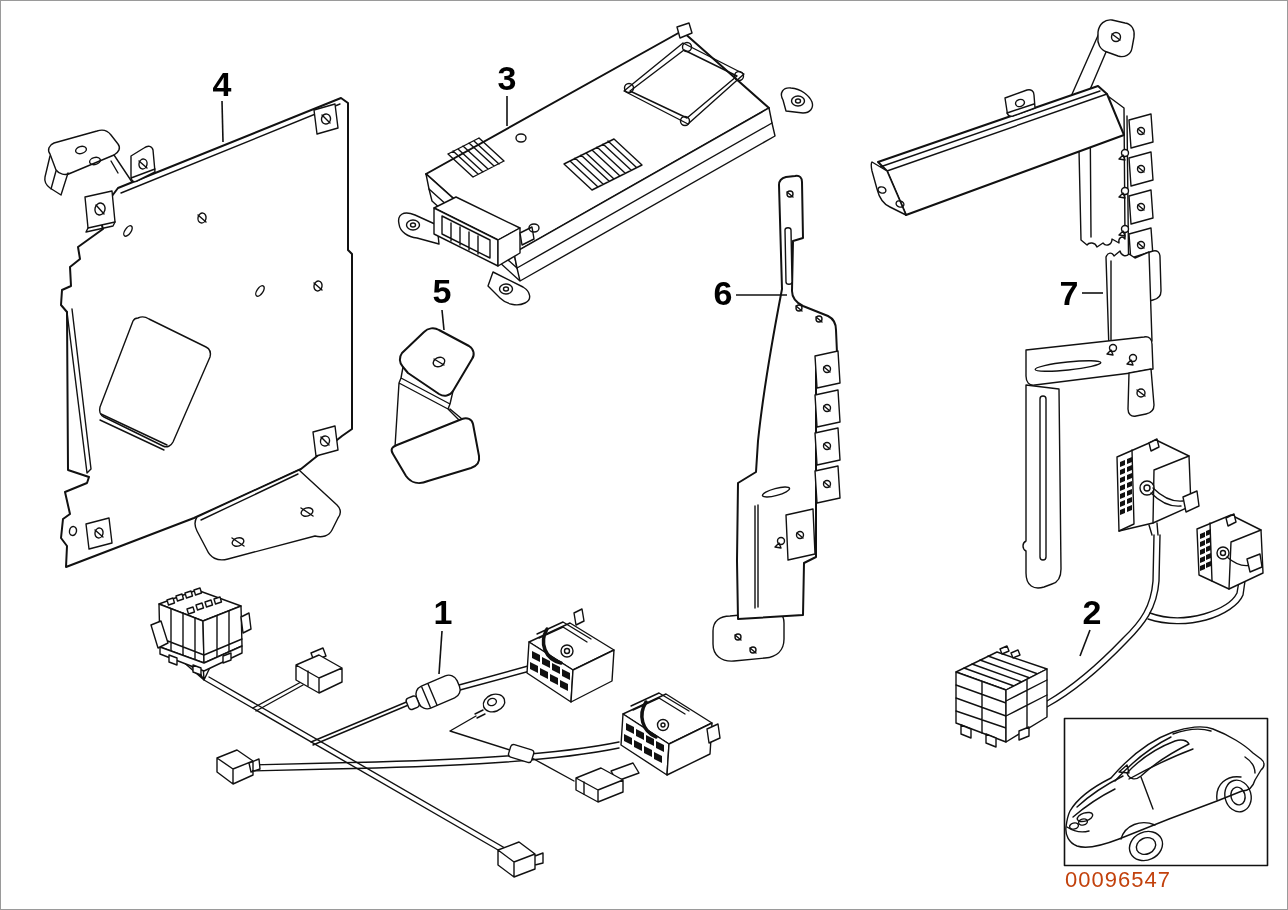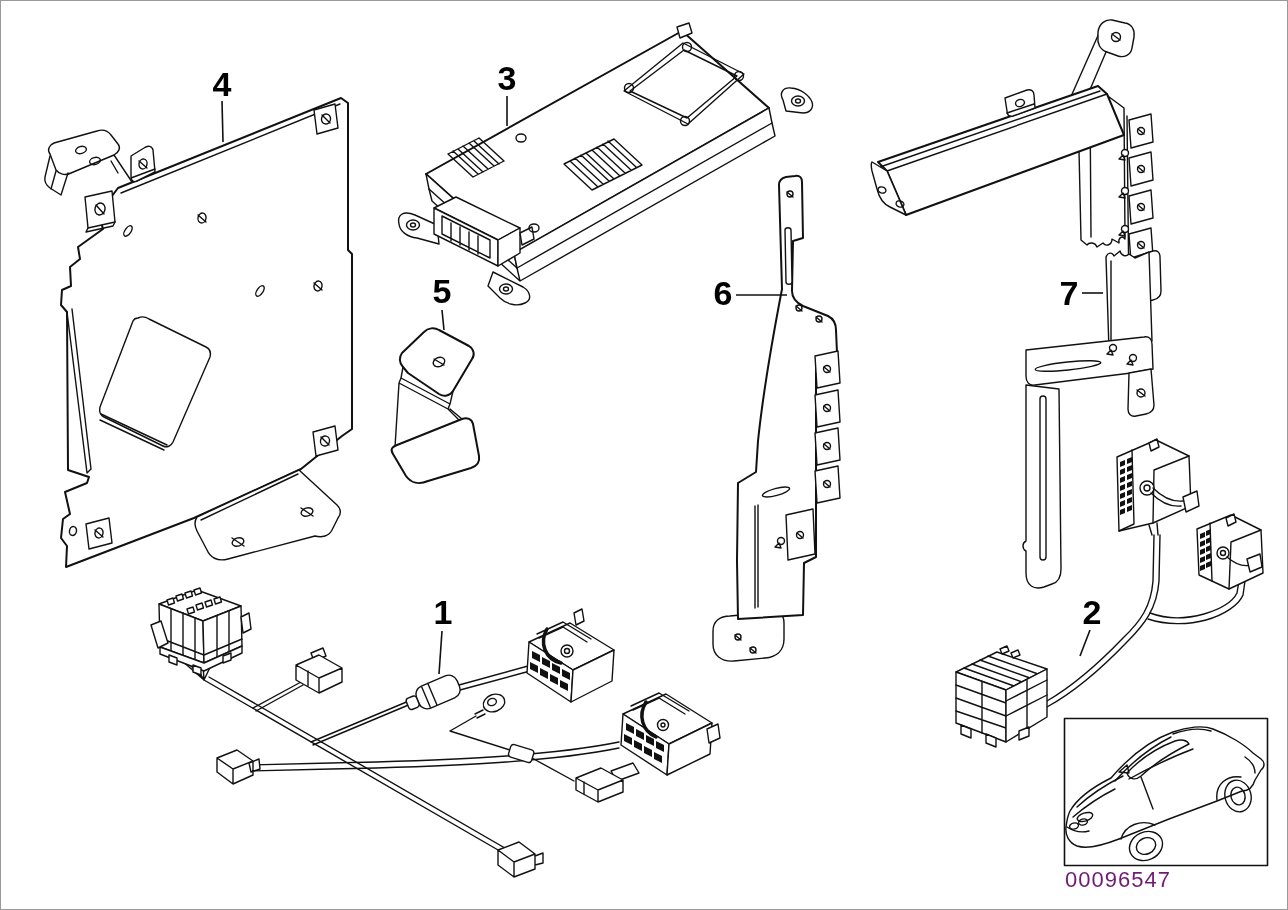--- a/index.html
+++ b/index.html
@@ -3,21 +3,21 @@
 <meta charset="utf-8">
 <style>
   html,body{margin:0;padding:0;background:#e8e8e8;}
   .stage{position:relative;width:1288px;height:910px;background:#ffffff;
          border:1px solid #9a9a9a;box-sizing:border-box;overflow:hidden;
          font-family:"Liberation Sans", sans-serif;}
   .canvas{position:absolute;left:0;top:0;}
   .callout{position:absolute;width:34px;text-align:center;font-size:34px;
            font-weight:700;color:#000;line-height:1;cursor:pointer;user-select:none;}
   .thumb-number{position:absolute;left:1064px;top:866px;width:200px;
-                font-size:22px;color:#701a75;letter-spacing:1px;}
+                font-size:22px;color:#c2410c;letter-spacing:1px;}
   svg *{vector-effect:non-scaling-stroke;}
   .ln{fill:none;stroke:#111;stroke-width:1.4;stroke-linejoin:round;stroke-linecap:round;}
   .lnb{fill:#fff;stroke:#111;stroke-width:2;stroke-linejoin:round;stroke-linecap:round;}
   .lnw{fill:#fff;stroke:#111;stroke-width:1.4;stroke-linejoin:round;stroke-linecap:round;}
   .pin{fill:#111;stroke:none;}
   .ldr{fill:none;stroke:#111;stroke-width:1.6;}
 </style>
 </head>
 <body>
 

